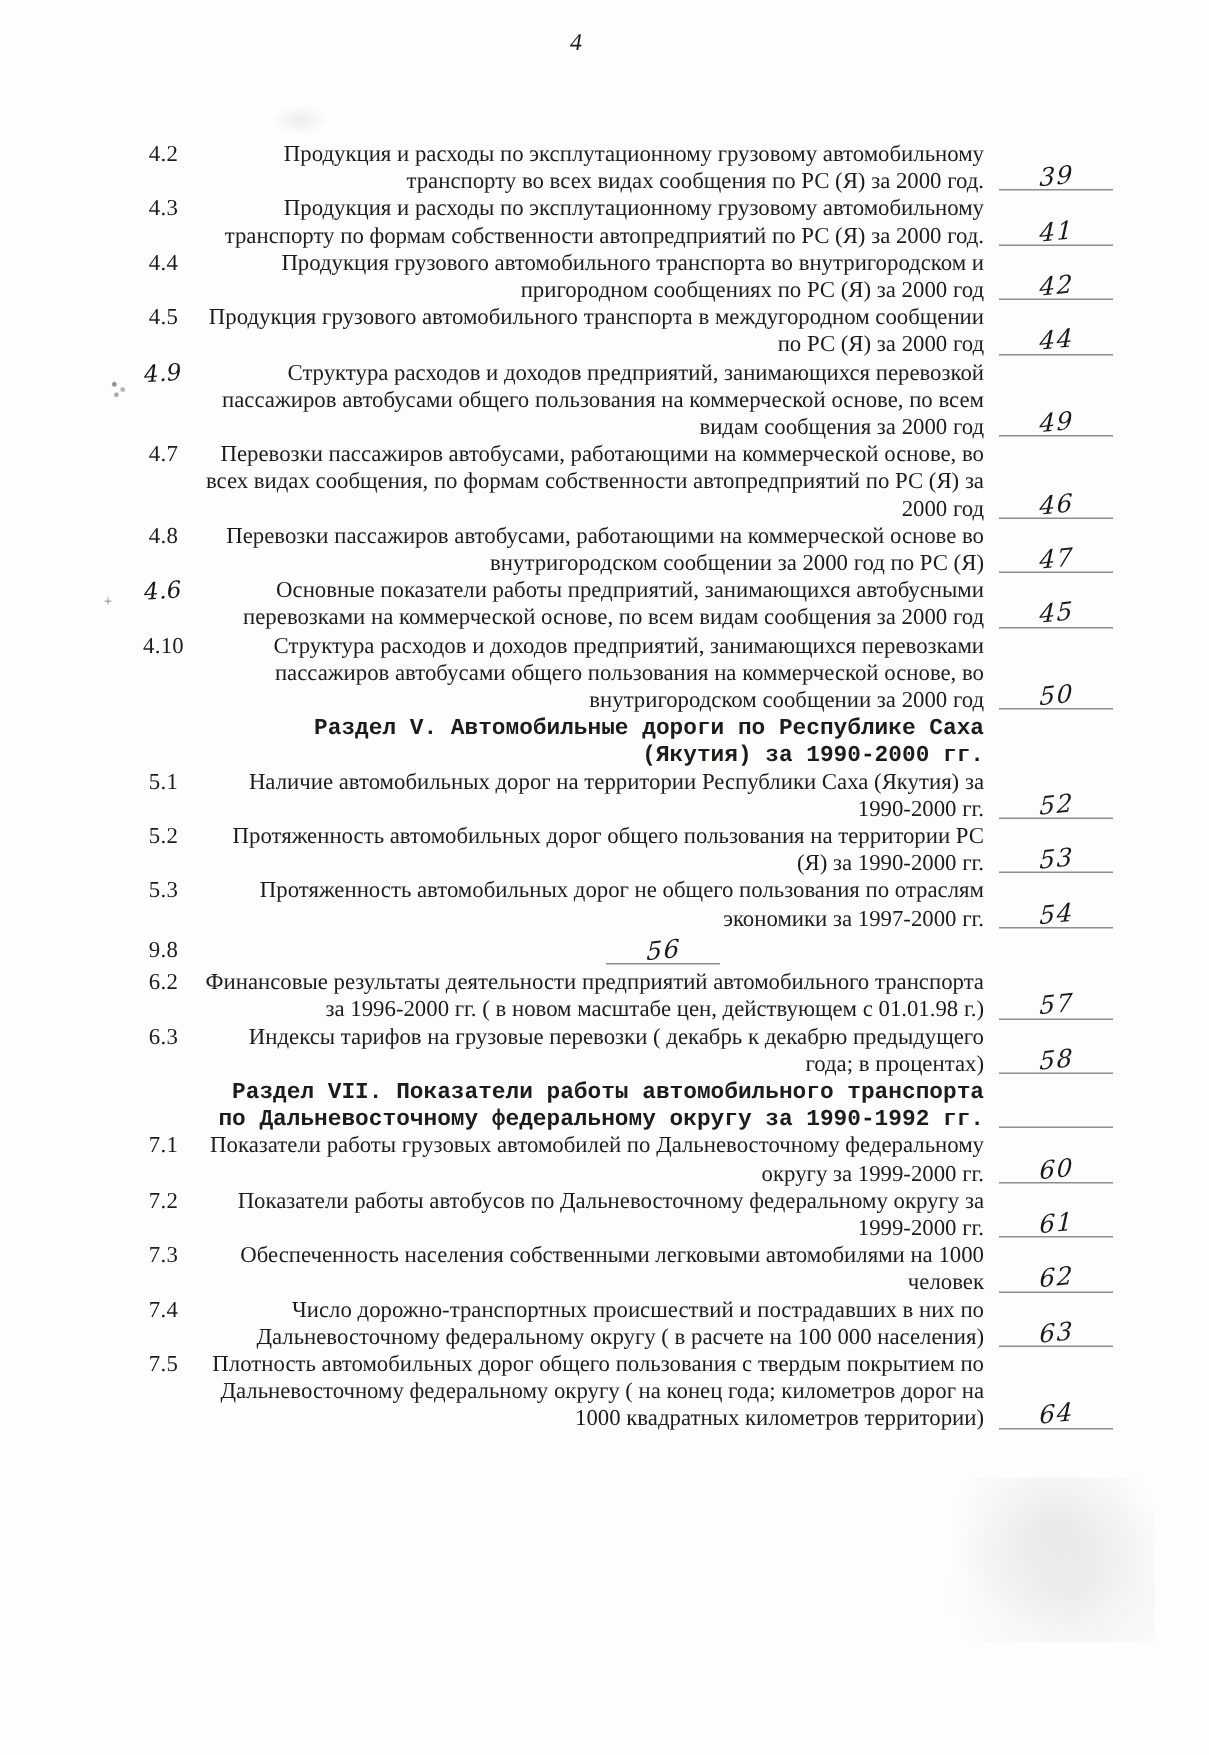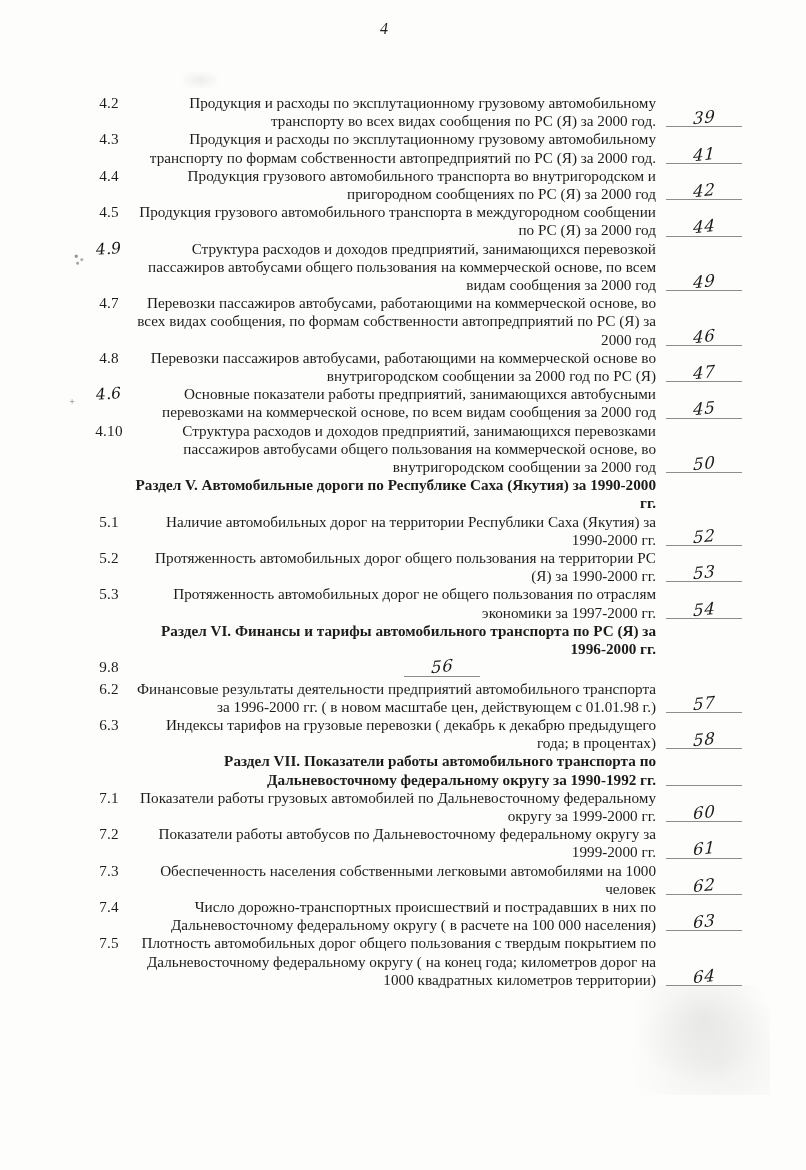--- a/index.html
+++ b/index.html
@@ -40,21 +40,21 @@
     font-style: italic;
     display: inline-block;
     transform: rotate(-4deg);
     font-size: 15.5px;
     color: #161616;
   }
   .cell-text {
     width: 524px; flex: none;
     text-align: right;
   }
-  .header-row .cell-text { font-weight: bold; }
+  .header-row .cell-text { font-weight: bold; font-family: Liberation Mono, monospace; }
   .cell-page {
     flex: 1;
     display: flex;
     flex-direction: column;
     justify-content: flex-end;
     align-items: center;
     padding-bottom: 3px;
   }
   .hw-page {
     font-family: "DejaVu Serif", serif;
@@ -231,21 +231,20 @@
     <div class="cell-text">Протяженность автомобильных дорог не общего пользования по отраслям экономики за 1997-2000 гг.</div>
     <div class="cell-page">
       <span class="hw-page">54</span>
       <span class="page-line"></span>
     </div>
   </div>
       <div class="row header-row">
     <div class="cell-num">
       <span></span>
     </div>
-    <div class="cell-text">Раздел VI. Финансы и тарифы автомобильного транспорта по РС (Я) за 1996-2000 гг.</div>
     <div class="cell-page">
       <span class="hw-page" style="min-height: 0px;"></span>
 
     </div>
   </div>
       <div class="row">
     <div class="cell-num">
       <span>9.8</span>
     </div>
     <div class="cell-page">

